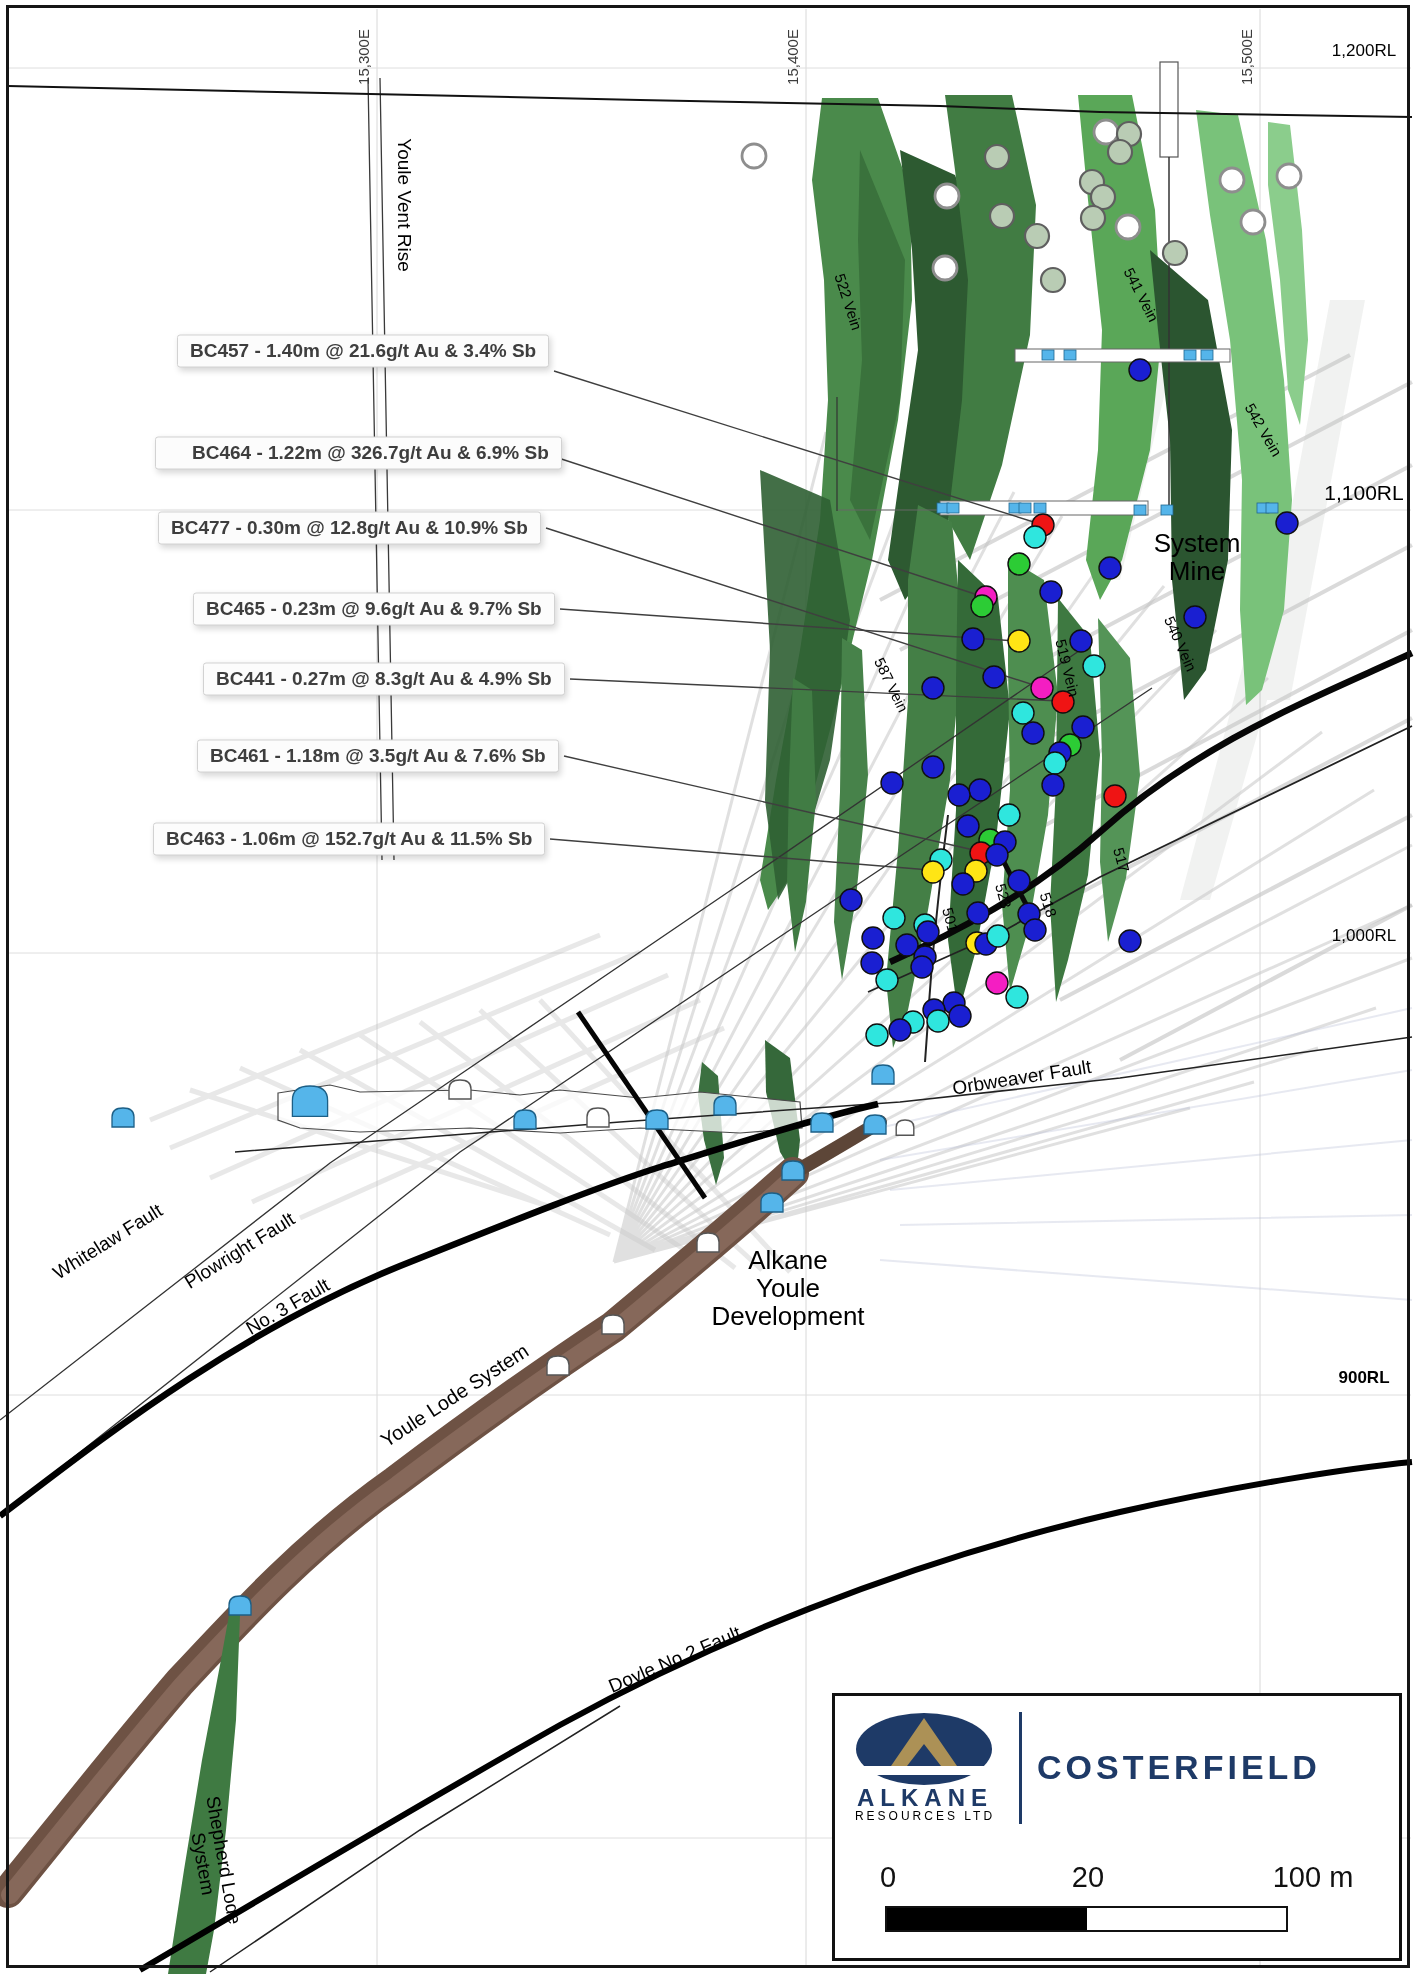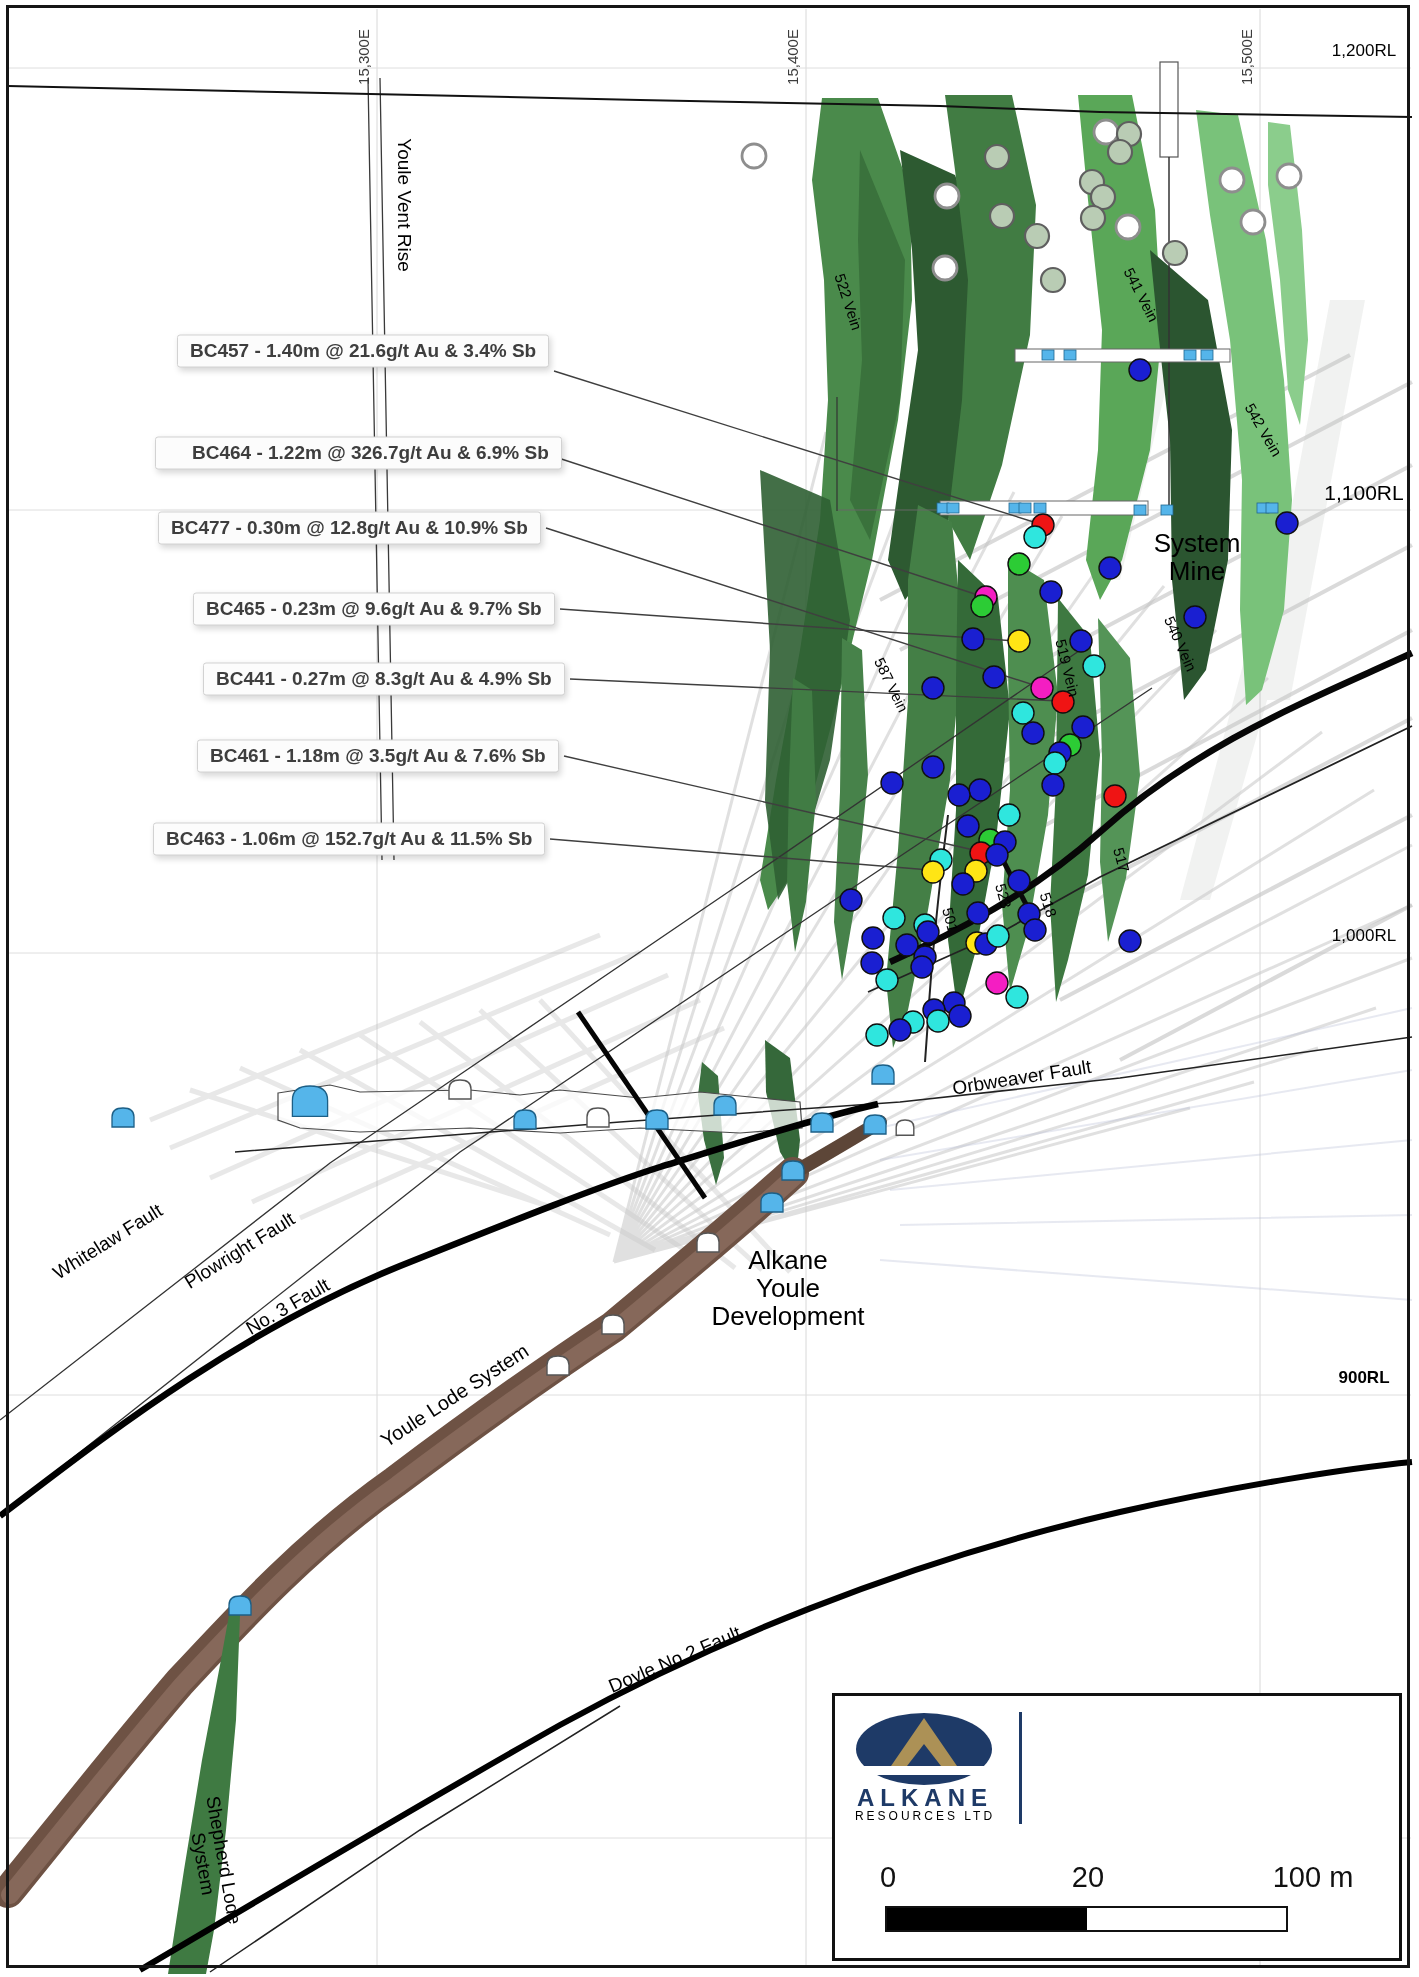--- a/index.html
+++ b/index.html
@@ -279,20 +279,21 @@
   <div class="logo-box">
     <svg width="190" height="140" style="position:absolute;left:0;top:0">
       <ellipse cx="89" cy="53" rx="68" ry="36" fill="#1e3a67"></ellipse>
       <rect x="18" y="70" width="142" height="9" fill="#ffffff"></rect>
       <polygon points="89,22 56,70 122,70" fill="#ac9156"></polygon>
       <polygon points="89,48 72,70 106,70" fill="#1e3a67"></polygon>
     </svg>
     <div class="logo-company">ALKANE</div>
     <div class="logo-sub">RESOURCES LTD</div>
     <div class="logo-divider"></div>
+    <div class="logo-site">COSTERFIELD</div>
     <div class="sb-label" style="left:53px;top:165px">0</div>
     <div class="sb-label" style="left:253px;top:165px">20</div>
     <div class="sb-label" style="left:478px;top:165px">100 m</div>
     <div class="sb-bar">
         <div class="sb-fill"></div>
       </div>
   </div>
 
   <div class="frame"></div>
 </div>

